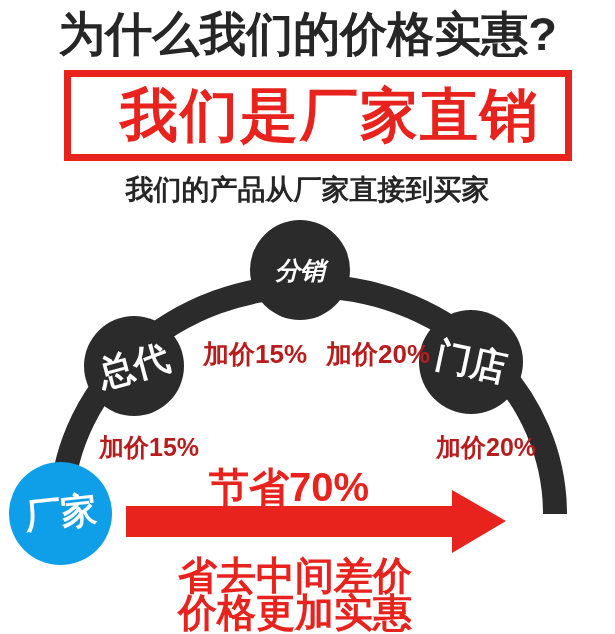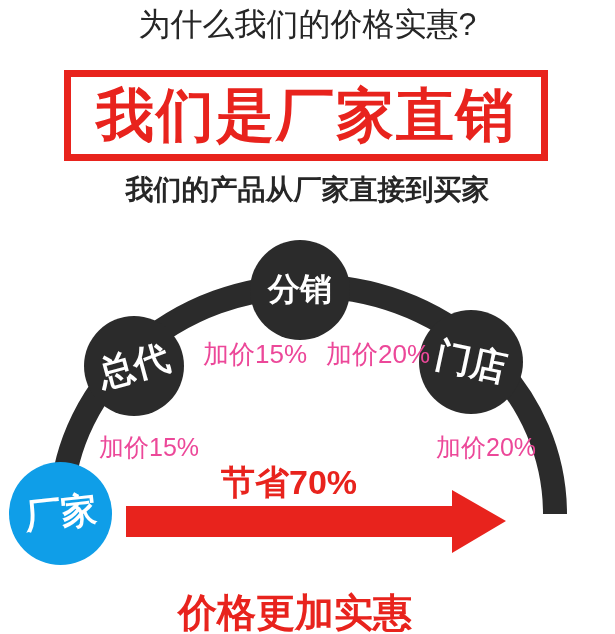--- a/index.html
+++ b/index.html
@@ -3,62 +3,62 @@
 <meta charset="utf-8">
 <style>
   html,body{margin:0;padding:0;background:#ffffff;}
   #stage{
     position:relative; width:615px; height:634px; overflow:hidden;
     background:#ffffff;
     font-family:"Liberation Sans","DejaVu Sans",sans-serif;
   }
   .title{
     position:absolute; top:3px; left:0; right:0; text-align:center;
-    font-size:32px; font-weight:400; color:#262626; letter-spacing:0px;
+    font-size:47px; font-weight:700; color:#262626; letter-spacing:0px;
   }
   .banner-box{
     position:absolute; left:64px; top:70px; width:470px; height:77px;
     border:7px solid #e8231d; background:#ffffff;
-    display:flex; align-items:center; justify-content:center;
+    display:flex; align-items:center; justify-content:center;padding-left:24px;
   }
   .banner-text{
     color:#e8231d; font-size:58px; font-weight:900; letter-spacing:2px;
     white-space:nowrap;
   }
   .subtitle{
     position:absolute; top:171px; left:0; right:0; text-align:center;
     font-size:28px; font-weight:800; color:#262626;
   }
   svg.layer{ position:absolute; left:0; top:0; z-index:1; }
   .node{
     position:absolute; border-radius:50%;
     display:flex; align-items:center; justify-content:center;
     color:#ffffff; font-weight:900; z-index:2; white-space:nowrap;
   }
   .node-dark{ background:#2b2b2b; }
   .node-blue{ background:#0f9ee8; }
-  #node-distributor{ left:250px; top:240px; width:100px; height:100px; font-size:32px; }
+  #node-distributor{ left:250px; top:220px; width:100px; height:100px; font-size:25px;font-style:italic; }
   #node-agent      { left:84px;  top:316px; width:100px; height:100px; font-size:36px; }
   #node-agent .node-label{ transform:rotate(-15deg); }
   #node-store      { left:419px; top:310px; width:104px; height:104px; font-size:36px; }
   #node-store .node-label{ transform:rotate(12deg); }
   #node-factory    { left:9px;   top:462px; width:103px; height:103px; font-size:36px; }
   #node-factory .node-label{ transform:rotate(-6deg); }
   #node-buyer      { left:501px; top:466px; width:108px; height:108px; font-size:37px; }
   .markup{
-    position:absolute; font-weight:400; color:#ec4899; font-size:26px;
+    position:absolute; font-weight:700; color:#b91c1c; font-size:26px;
     z-index:3; white-space:nowrap;
   }
   #markup-upper-left { left:203px; top:337px; }
   #markup-upper-right{ left:326px; top:337px; }
   #markup-lower-left { left:99px;  top:431px; font-size:25px; }
   #markup-lower-right{ left:436px; top:431px; font-size:25px; }
   .arrow-label{
     position:absolute; left:126px; top:460px; width:326px; text-align:center;
-    color:#e8231d; font-weight:900; font-size:34px; z-index:3; white-space:nowrap;
+    color:#e8231d; font-weight:900; font-size:40px; z-index:3; white-space:nowrap;
   }
   .footer-line{
     position:absolute; left:0; right:25px; text-align:center;
     color:#e8231d; font-weight:900; font-size:39px; z-index:3; white-space:nowrap;
   }
   #footer-line1{ top:549px; }
   #footer-line2{ top:586px; }
 </style>
 </head>
 <body>
@@ -91,15 +91,16 @@
     <span class="node-label">门店</span>
   </div>
 
   <div class="markup" id="markup-lower-left">加价15%</div>
   <div class="markup" id="markup-upper-left">加价15%</div>
   <div class="markup" id="markup-upper-right">加价20%</div>
   <div class="markup" id="markup-lower-right">加价20%</div>
 
   <div class="arrow-label">节省70%</div>
 
+  <div class="footer-line" id="footer-line1">省去中间差价</div>
   <div class="footer-line" id="footer-line2">价格更加实惠</div>
 
 </div>
 
 </body></html>

